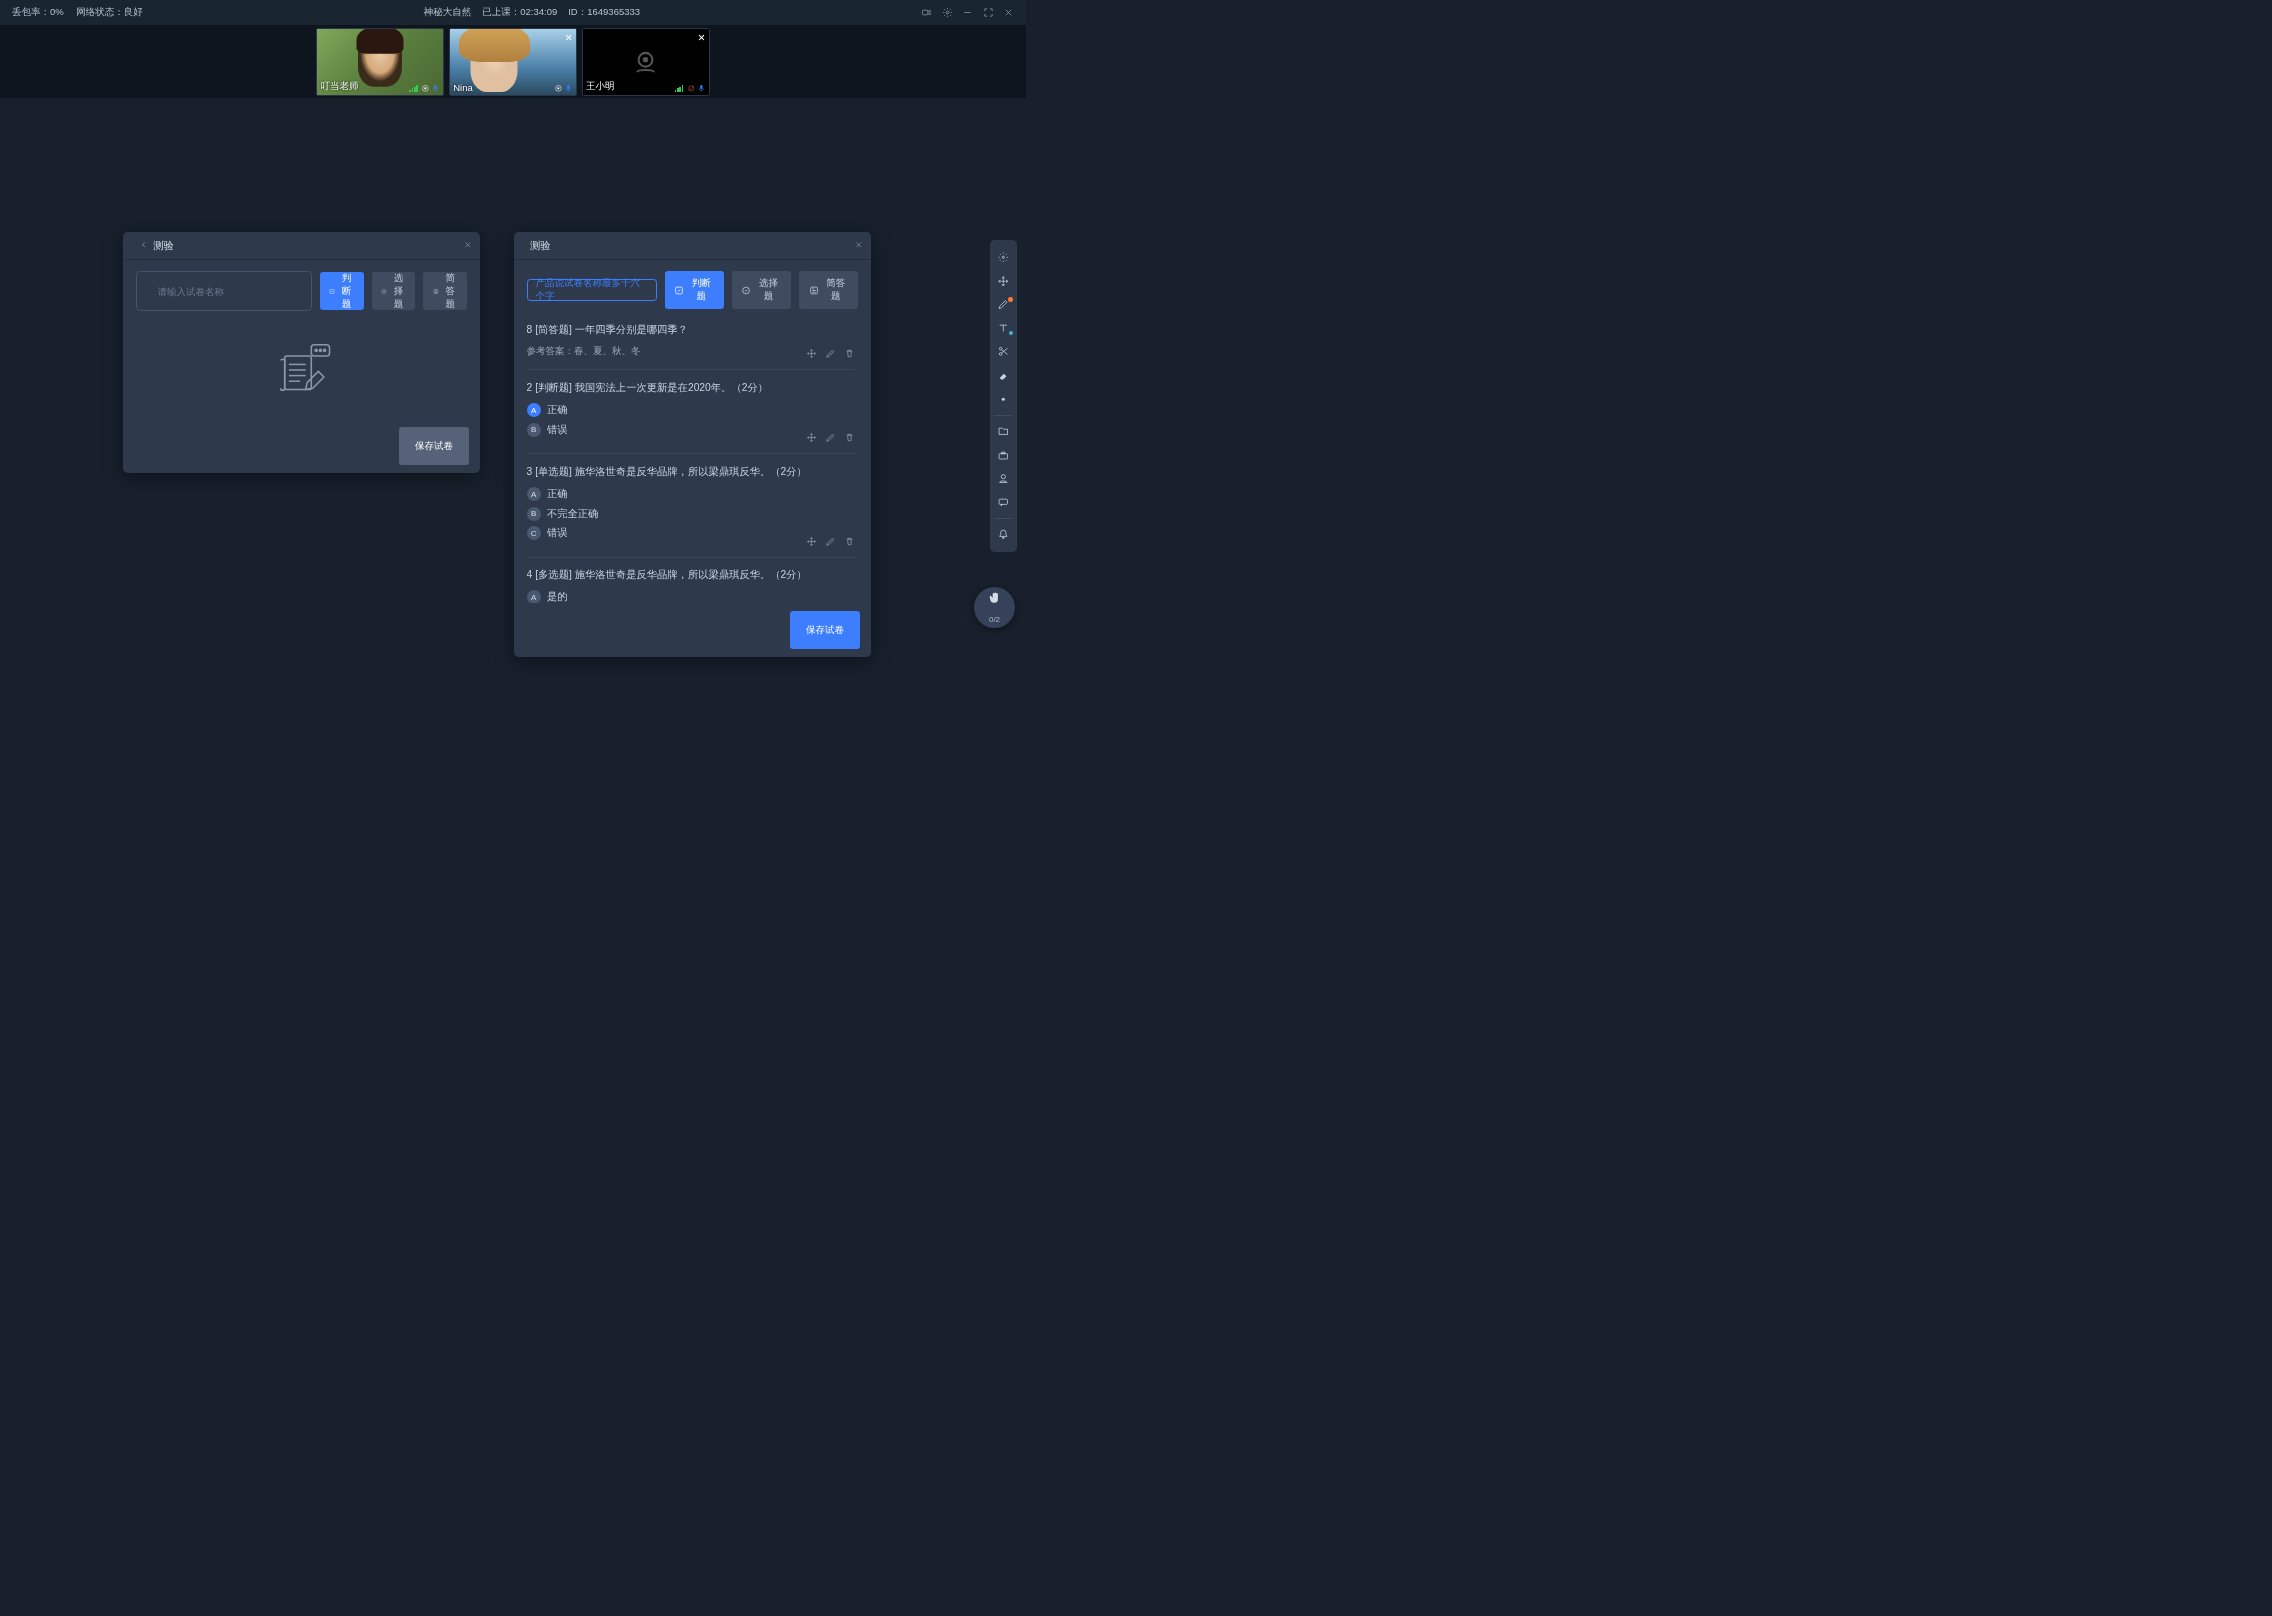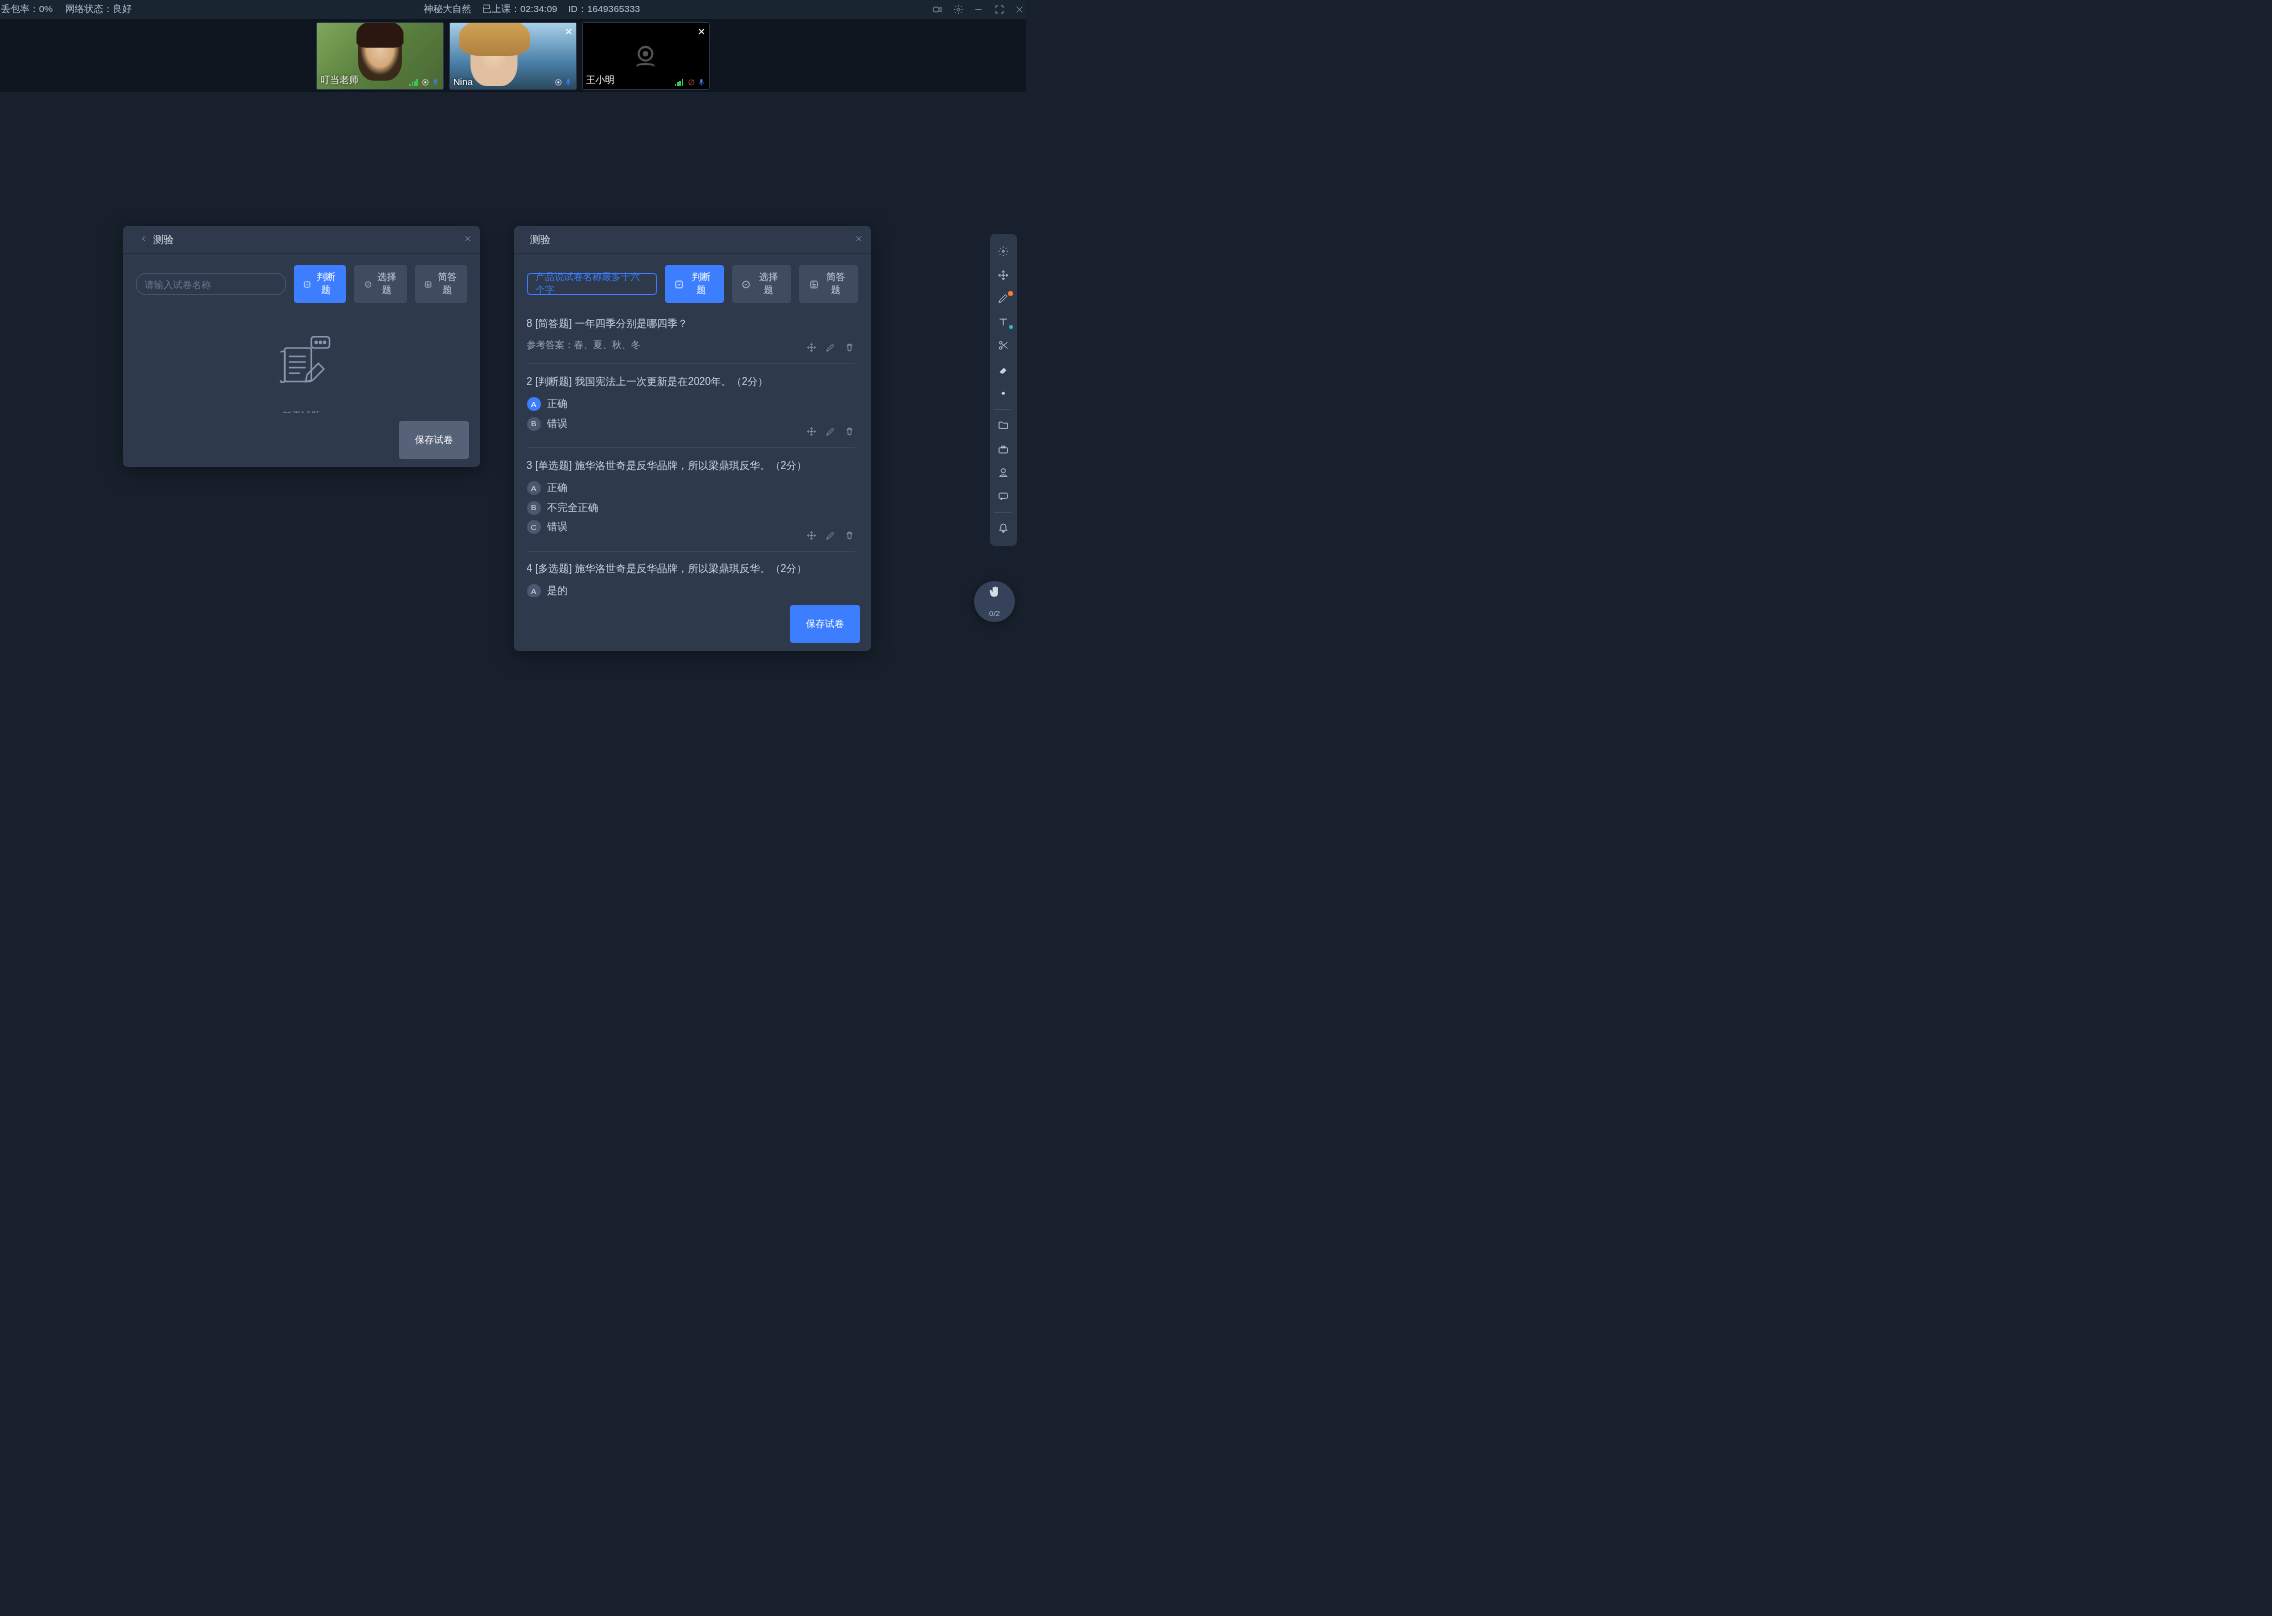--- a/index.html
+++ b/index.html
@@ -10,24 +10,24 @@
   width: 1026px;
   height: 729px;
   overflow: hidden;
   position: relative;
   font-size: 10.3px;
 }
 
 
 .topbar {
   background: #1a2532;
-  height: 19px;
+  height: 25px;
   display: flex;
   align-items: center;
-  padding: 0 1px;
+  padding: 0 12px;
   color: #b7c2d1;
   font-size: 9.5px;
 }
 .topbar .left { display: flex; gap: 12.6px; }
 .topbar .center { flex: 1; display: flex; justify-content: center; align-items: center; gap: 11px; }
 .topbar .right { display: flex; align-items: center; gap: 9.5px; }
 .top-icon { width:11px; height:11px; display:inline-flex; align-items:center; justify-content:center; opacity:.75; cursor:pointer; }
 .top-icon svg { width:11px; height:11px; fill:none; stroke:#c8d2e0; stroke-width:1.5; }
 
 
@@ -132,22 +132,22 @@
 .btn svg { width:11px; height:11px; }
 .btn-primary { background:#3d7eff; color:#fff; }
 .btn-primary svg { stroke:#fff; fill:none; }
 .btn-secondary { background:#3f4c60; color:#c8d2e0; }
 .btn-secondary svg { stroke:#c8d2e0; fill:none; }
 .btn-footer-dark { background:#556277; color:#fff; padding:0 16px;}
 .btn-footer-blue { background:#3d7eff; color:#fff; padding:0 16px;}
 
 .toolbar-row { display:flex; gap:8px; align-items:center; margin-bottom:4.7px; }
 .name-input {
-  height:22px; flex:0 0 130px; background:transparent; border:0.8px solid #46536a;
-  border-radius:9px; padding:0 8px; color:#d6dde8; font-size:9.5px;
+  height:40px; flex:0 0 130px; background:transparent; border:0.8px solid #46536a;
+  border-radius:4px; padding:0 21px; color:#d6dde8; font-size:9.5px;
 }
 .name-input::placeholder { color:#6a778c; }
 .name-input-filled {
   height:22px; background:transparent; border:0.8px solid #3d7eff; color:#3d7eff;
   border-radius:3.2px; padding:0 8px; font-size:9.5px; flex:0 0 130px;
   display:flex; align-items:center;
 }
 .name-input-filled span { color:#3d7eff; }
 
 .empty-state {

